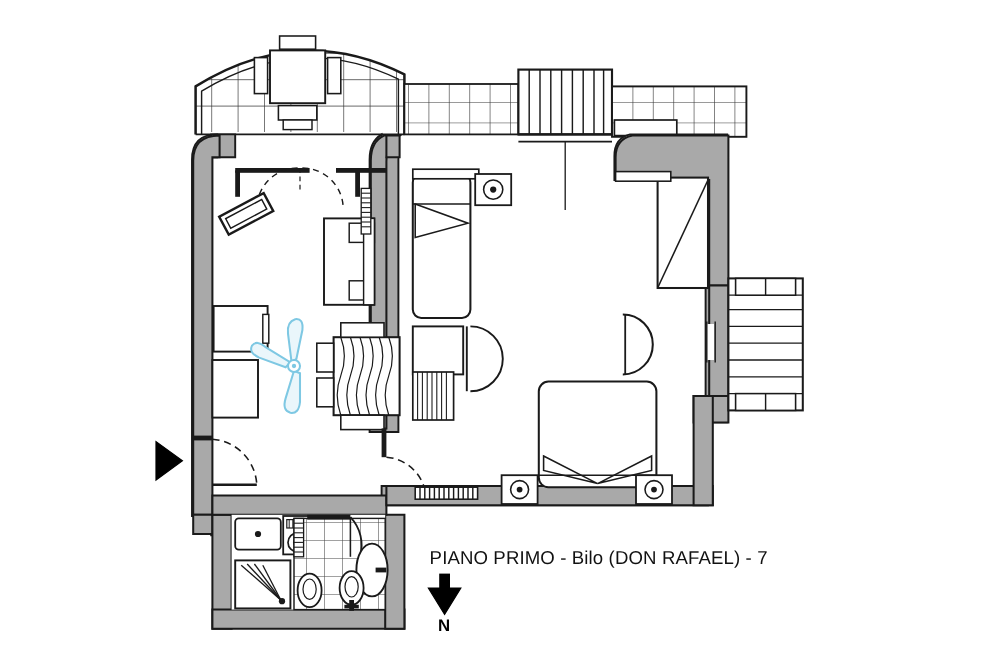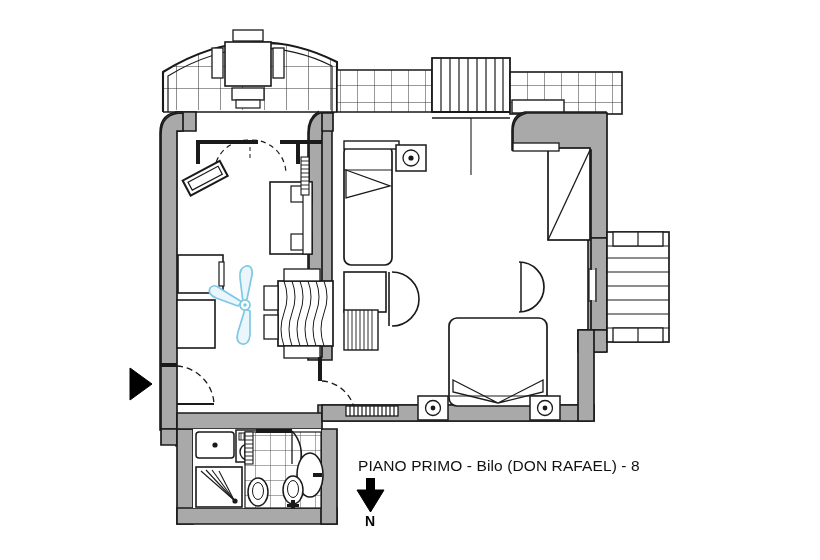--- a/index.html
+++ b/index.html
@@ -435,17 +435,17 @@
     </g>
 
     <g>
       <rect x="366" y="478" width="9" height="15" fill="#000000"></rect>
       <polygon points="357,490 384,490 370.5,512" fill="#000000"></polygon>
       <polygon points="357,490 384,490 370.5,512" fill="none" stroke="#000000" stroke-width="1"></polygon>
     </g>
 
   </svg>
 
-  <div class="plan-title">PIANO PRIMO - Bilo (DON RAFAEL) - 8</div>
+  <div class="plan-title">PIANO PRIMO - Bilo (DON RAFAEL) - 7</div>
 
   <div class="north-label">N</div>
 
 </div>
 
 </body></html>

